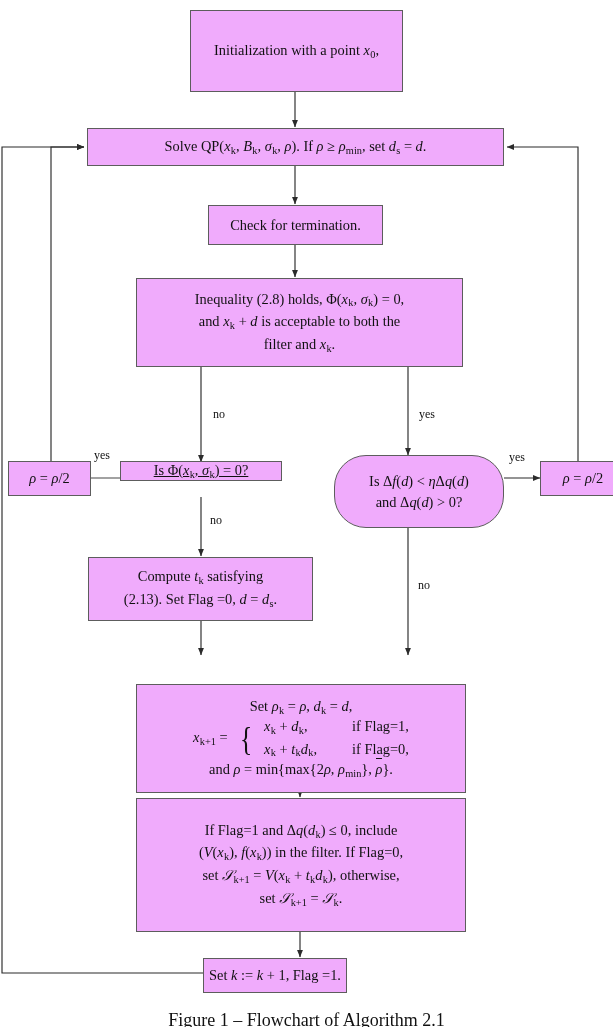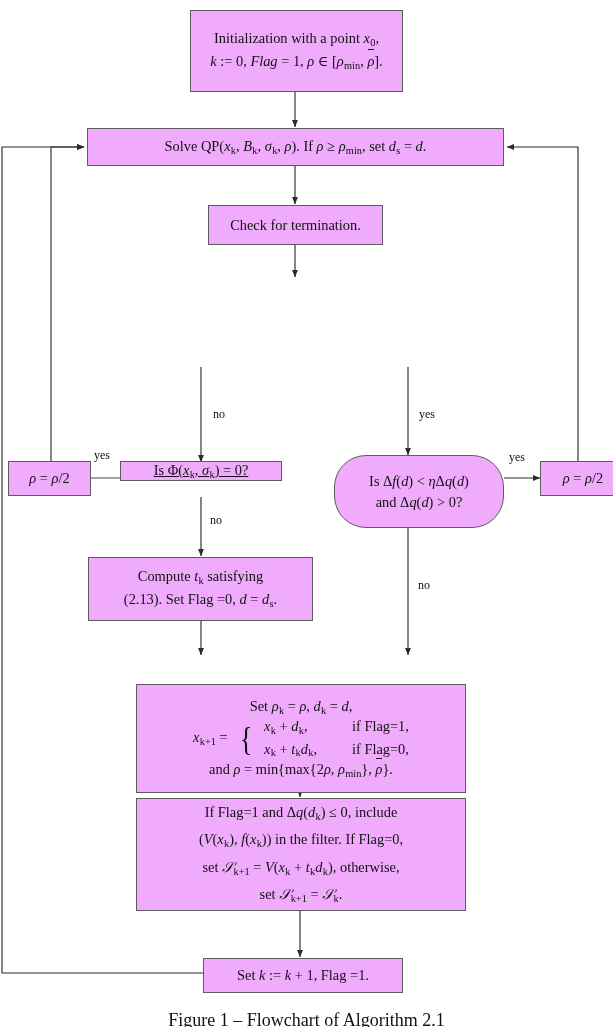--- a/index.html
+++ b/index.html
@@ -125,35 +125,43 @@
       <path d="M300,911 L300,957" marker-end="url(#ah)" stroke="#2b2b2b"></path>
 
       <path d="M203,973 L2,973 L2,147 L84,147" marker-end="url(#ah)" stroke="#2b2b2b"></path>
     </g>
   </svg>
 
   <div class="box" style="left:190px; top:10px; width:213px; height:82px;">
     <span class="ln">
       Initialization with a point <i class="v">x</i><span class="sub rm">0</span>,
     </span>
-    <span class="ln">
-      <i class="v">k</i> := 0, <i class="v">Flag</i> = 1, <i class="v">ρ</i> ∈ [<i class="v">ρ</i><span class="sub rm">min</span>, <span class="ovl"><i class="v">ρ</i></span>].
-    </span>
   </div>
 
   <div class="box" style="left:87px; top:128px; width:417px; height:38px;">
     <span class="ln">
       Solve QP(<i class="v">x</i><span class="sub">k</span>, <i class="v">B</i><span class="sub">k</span>, <i class="v">σ</i><span class="sub">k</span>, <i class="v">ρ</i>). If <i class="v">ρ</i> ≥ <i class="v">ρ</i><span class="sub rm">min</span>, set <i class="v">d</i><span class="sub">s</span> = <i class="v">d</i>.
     </span>
   </div>
 
   <div class="box" style="left:208px; top:205px; width:175px; height:40px;">
     <span class="ln">Check for termination.</span>
   </div>
 
+  <div class="box" style="left:136px; top:278px; width:327px; height:89px;">
+    <span class="ln">
+      Inequality (2.8) holds, Φ(<i class="v">x</i><span class="sub">k</span>, <i class="v">σ</i><span class="sub">k</span>) = 0,
+    </span>
+    <span class="ln">
+      and <i class="v">x</i><span class="sub">k</span> + <i class="v">d</i> is acceptable to both the
+    </span>
+    <span class="ln">
+      filter and <i class="v">x</i><span class="sub">k</span>.
+    </span>
+  </div>
 
   <div class="box" style="left:8px; top:461px; width:83px; height:35px;">
     <span class="ln">
       <i class="v">ρ</i> = <i class="v">ρ</i>/2
     </span>
   </div>
 
   <div class="box" style="left:120px; top:461px; width:162px; height:20px;text-decoration:underline;">
     <span class="ln">
       Is Φ(<i class="v">x</i><span class="sub">k</span>, <i class="v">σ</i><span class="sub">k</span>) = 0?
@@ -206,36 +214,36 @@
           </span>
           <span>if Flag=0,</span>
         </span>
       </span>
     </div>
     <span class="ln">
       and <i class="v">ρ</i> = min{max{2<i class="v">ρ</i>, <i class="v">ρ</i><span class="sub rm">min</span>}, <span class="ovl"><i class="v">ρ</i></span>}.
     </span>
   </div>
 
-  <div class="box" style="left:136px; top:798px; width:330px; height:113px;justify-content:space-between;">
+  <div class="box" style="left:136px; top:798px; width:330px; height:134px;">
     <span class="ln">
       If Flag=1 and Δ<i class="v">q</i>(<i class="v">d</i><span class="sub">k</span>) ≤ 0, include
     </span>
     <span class="ln">
       (<i class="v">V</i>(<i class="v">x</i><span class="sub">k</span>), <i class="v">f</i>(<i class="v">x</i><span class="sub">k</span>)) in the filter. If Flag=0,
     </span>
     <span class="ln">
       set <i class="v">𝒮</i><span class="sub">k+1</span> = <i class="v">V</i>(<i class="v">x</i><span class="sub">k</span> + <i class="v">t</i><span class="sub">k</span><i class="v">d</i><span class="sub">k</span>), otherwise,
     </span>
     <span class="ln">
       set <i class="v">𝒮</i><span class="sub">k+1</span> = <i class="v">𝒮</i><span class="sub">k</span>.
     </span>
   </div>
 
-  <div class="box" style="left:203px; top:958px; width:200px; height:35px;">
+  <div class="box" style="left:203px; top:958px; width:144px; height:35px;">
     <span class="ln">
       Set <i class="v">k</i> := <i class="v">k</i> + 1, Flag =1.
     </span>
   </div>
 
   <div class="lbl" style="left:213px; top:407px;">no</div>
   <div class="lbl" style="left:419px; top:407px;">yes</div>
   <div class="lbl" style="left:94px; top:448px;">yes</div>
   <div class="lbl" style="left:210px; top:513px;">no</div>
   <div class="lbl" style="left:509px; top:450px;">yes</div>

